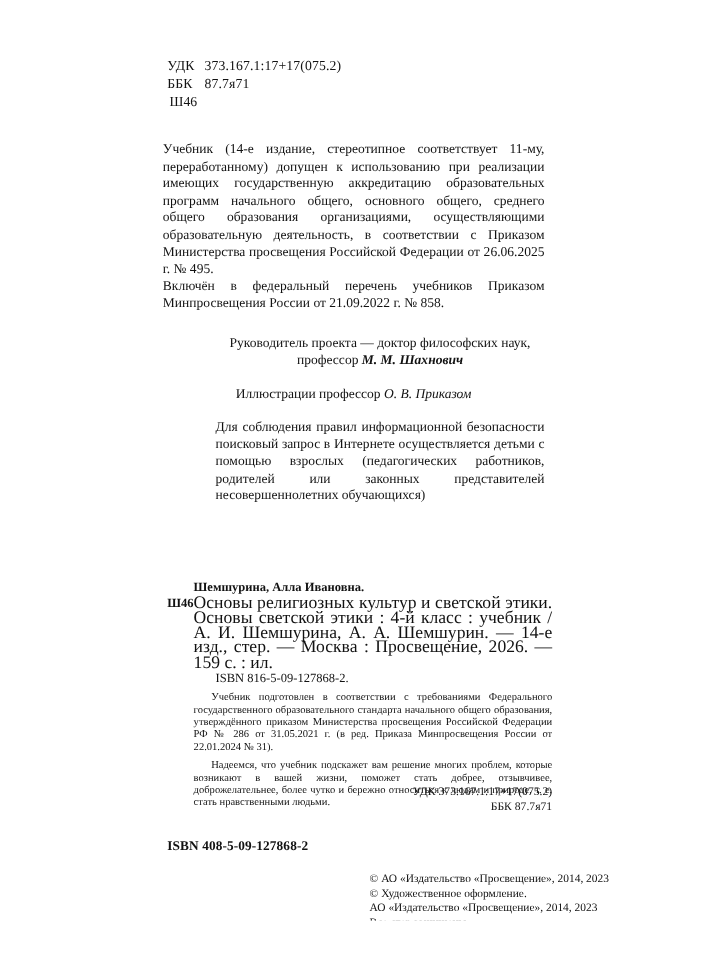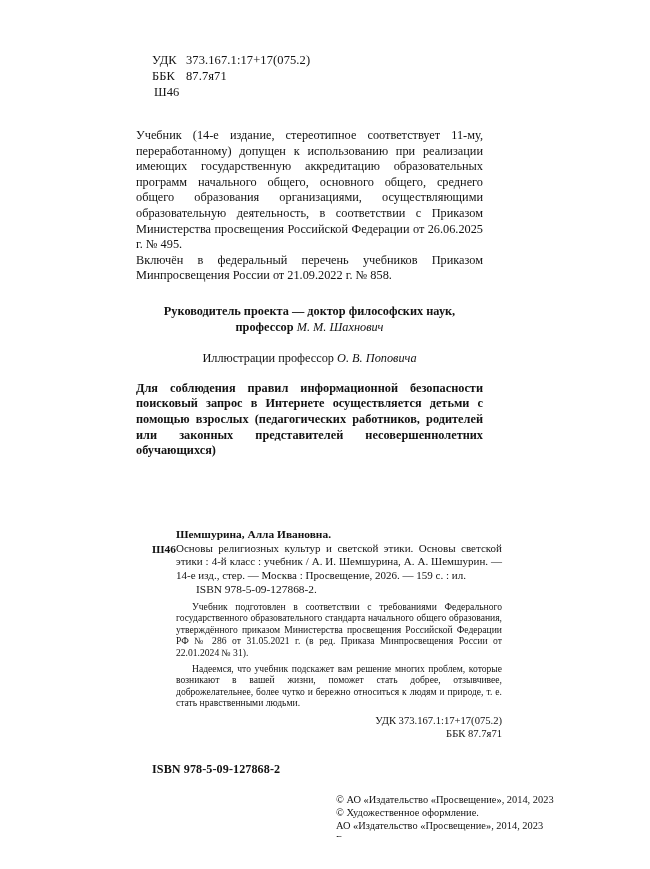--- a/index.html
+++ b/index.html
@@ -33,21 +33,21 @@
     display: inline-block;
     width: 34px;
   }
   .udk-shelf {
     margin-left: 2px;
   }
 
   
   .main-block {
     position: absolute;
-    left: 136px;
+    left: 148px;
     top: 128px;
     width: 347px;
     font-size: 12.3px;
     line-height: 15.6px;
   }
   .just {
     text-align: justify;
     text-justify: inter-word;
   }
   .para {
@@ -63,27 +63,28 @@
   .block-gap-lg {
     margin-top: 20px;
   }
   .block-gap-md {
     margin-top: 16px;
   }
   .block-gap-sm {
     margin-top: 14px;
   }
   b, .bold {
-    font-weight: bold;
+    font-weight: normal;
+    margin-left: 48px;
   }
   .ital {
     font-style: italic;
   }
   .bi {
-    font-weight: normal;
+    font-weight: bold;
     font-style: italic;
   }
 
   
   .record {
     position: absolute;
     left: 152px;
     top: 528px;
     width: 350px;
     font-size: 10.4px;
@@ -97,21 +98,21 @@
   .rec-shelf {
     position: absolute;
     left: 0px;
     top: 14.5px;
     font-size: 11.4px;
     font-weight: bold;
   }
   .rec-body {
     margin-left: 24px;
     margin-top: 1px;
-    font-size: 11px;
+    font-size: 16px;
     line-height: 13.6px;
     text-align: justify;
   }
   .rec-isbn {
     margin-left: 44px;
     margin-top: 1px;
     font-size: 11.4px;
   }
   .rec-small {
     margin-left: 24px;
@@ -178,41 +179,41 @@
     <p class="para just">Учебник (14-е издание, стереотипное соответствует 11-му, переработанному) допущен к использованию при реализации имеющих государственную аккредитацию образовательных программ начального общего, основного общего, среднего общего образования организациями, осуществляющими образовательную деятельность, в соответствии с Приказом Министерства просвещения Российской Федерации от 26.06.2025 г. № 495.</p>
 
     <p class="para just">Включён в федеральный перечень учебников Приказом Минпросвещения России от 21.09.2022 г. № 858.</p>
 
     <div class="center block-gap-lg">
       <div class="bold">Руководитель проекта — доктор философских наук,</div>
       <div><span class="bold">профессор </span><span class="bi">М. М. Шахнович</span></div>
     </div>
 
     <div class="center block-gap-md">
-      <span>Иллюстрации профессор </span><span class="ital">О. В. Поповича</span>
+      <span>Иллюстрации профессор </span><span class="ital">О. В. Приказом</span>
     </div>
 
     <p class="para just block-gap-sm bold">Для соблюдения правил информационной безопасности поисковый запрос в Интернете осуществляется детьми с помощью взрослых (педагогических работников, родителей или законных представителей несовершеннолетних обучающихся)</p>
   </div>
 
   <div class="record">
     <div class="rec-head">Шемшурина, Алла Ивановна.</div>
     <div class="rec-shelf">Ш46</div>
     <div class="rec-body">Основы религиозных культур и светской этики. Основы светской этики : 4-й класс : учебник / А. И. Шемшурина, А. А. Шемшурин. — 14-е изд., стер. — Москва : Просвещение, 2026. — 159 с. : ил.</div>
-    <div class="rec-isbn">ISBN 978-5-09-127868-2.</div>
+    <div class="rec-isbn">ISBN 816-5-09-127868-2.</div>
     <div class="rec-small indent">Учебник подготовлен в соответствии с требованиями Федерального государственного образовательного стандарта начального общего образования, утверждённого приказом Министерства просвещения Российской Федерации РФ № 286 от 31.05.2021 г. (в ред. Приказа Минпросвещения России от 22.01.2024 № 31).</div>
     <div class="rec-small indent">Надеемся, что учебник подскажет вам решение многих проблем, которые возникают в вашей жизни, поможет стать добрее, отзывчивее, доброжелательнее, более чутко и бережно относиться к людям и природе, т. е. стать нравственными людьми.</div>
   </div>
 
   <div class="udk-repeat">
     <div>УДК 373.167.1:17+17(075.2)</div>
     <div>ББК 87.7я71</div>
   </div>
 
-  <div class="isbn-footer">ISBN 978-5-09-127868-2</div>
+  <div class="isbn-footer">ISBN 408-5-09-127868-2</div>
 
   <div class="copyright">
     <div class="cline">© АО «Издательство «Просвещение», 2014, 2023</div>
     <div class="cline">© Художественное оформление.</div>
     <div class="cline">АО «Издательство «Просвещение», 2014, 2023</div>
     <div class="cline">Все стер защищены</div>
   </div>
 
 </div>
 

